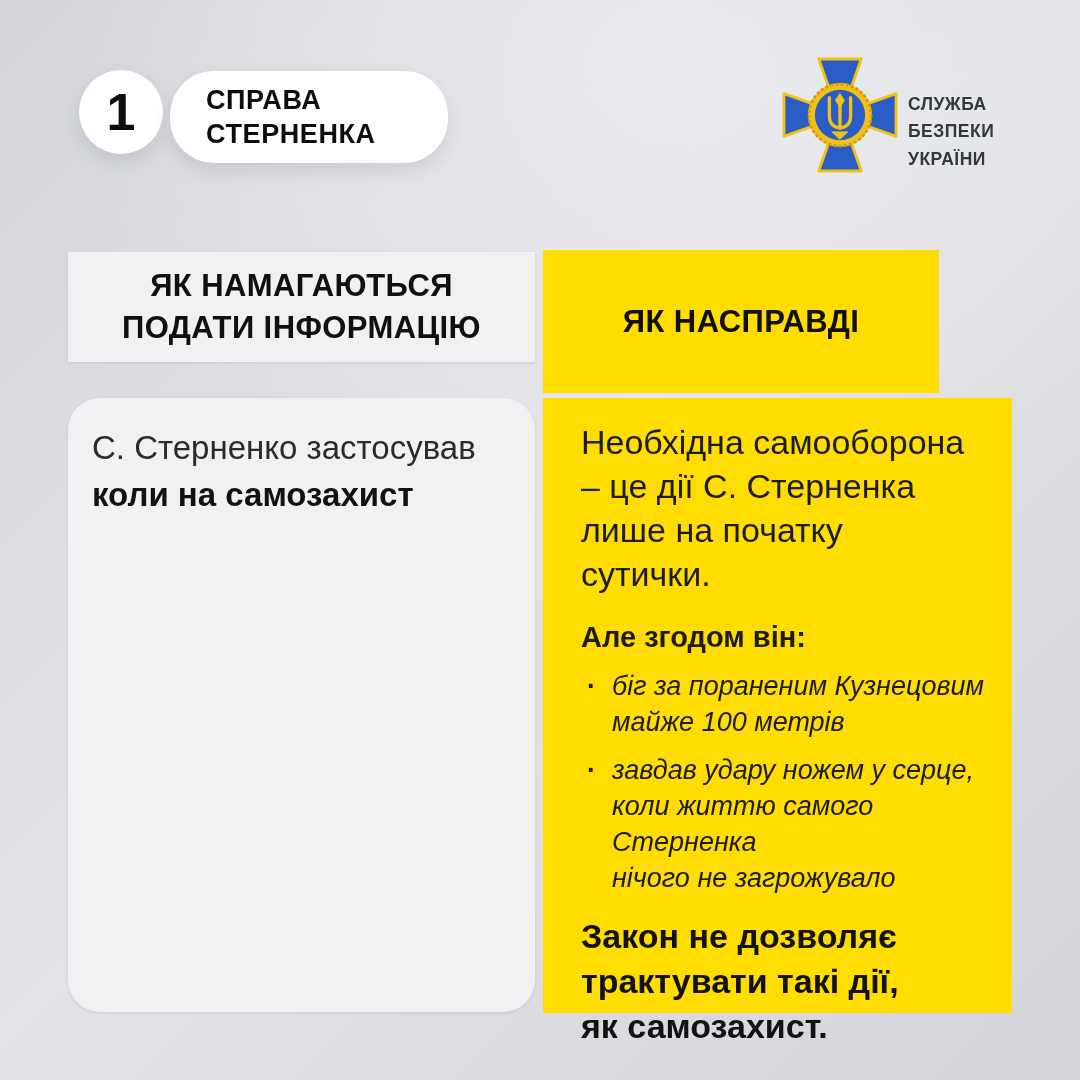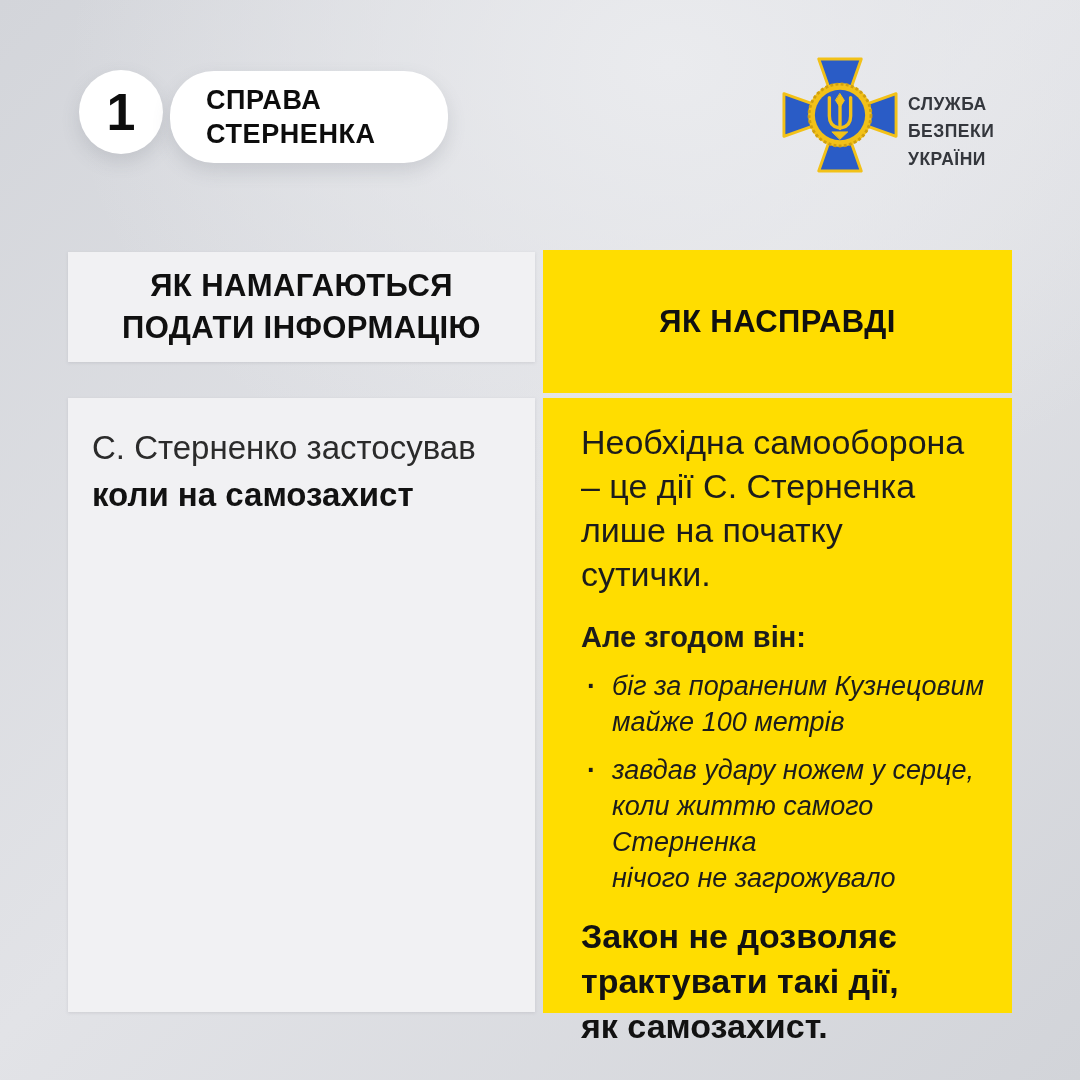--- a/index.html
+++ b/index.html
@@ -45,31 +45,31 @@
     margin-left:10px;
     font-size:17.5px;line-height:27.5px;font-weight:700;
     letter-spacing:.5px;color:#34373d;
   }
 
   
   .panel{position:absolute;box-sizing:border-box;}
   .panel.gray{background:#f1f1f3;box-shadow:0 1px 3px rgba(110,113,122,.18);}
   .panel.yellow{background:var(--yellow,#ffdd00);}
   .hdr-left   {left:68px; top:252px;width:467px;height:110px;}
-  .hdr-right  {left:543px;top:250px;width:469px;height:143px;}
+  .hdr-right  {left:543px;top:250px;width:396px;height:143px;}
   .body-left  {left:68px; top:398px;width:467px;height:614px;}
   .body-right {left:543px;top:398px;width:469px;height:615px;}
 
   .panel-header{
     display:flex;align-items:center;justify-content:center;text-align:center;
     font-size:31px;line-height:42px;font-weight:800;
     letter-spacing:.4px;color:#101010;
   }
 
-  .body-left{padding:26px 24px;}
+  .body-left{padding:26px 24px;border-radius:32px;}
   .claim-regular{font-size:33px;line-height:47px;font-weight:400;color:#2b2b2b;}
   .claim-bold{font-size:33px;line-height:47px;font-weight:700;color:#121212;}
 
   .body-right{padding:22px 24px 0 38px;color:#1c1c1c;}
   .truth-intro{font-size:34px;line-height:44px;font-weight:400;}
   .truth-subheading{margin-top:22px;font-size:29px;line-height:38px;font-weight:700;}
   .truth-bullets{list-style:none;margin:12px 0 0 0;padding:0;}
   .truth-bullets li{
     position:relative;padding-left:31px;
     font-size:27px;line-height:36px;font-style:italic;font-weight:500;

